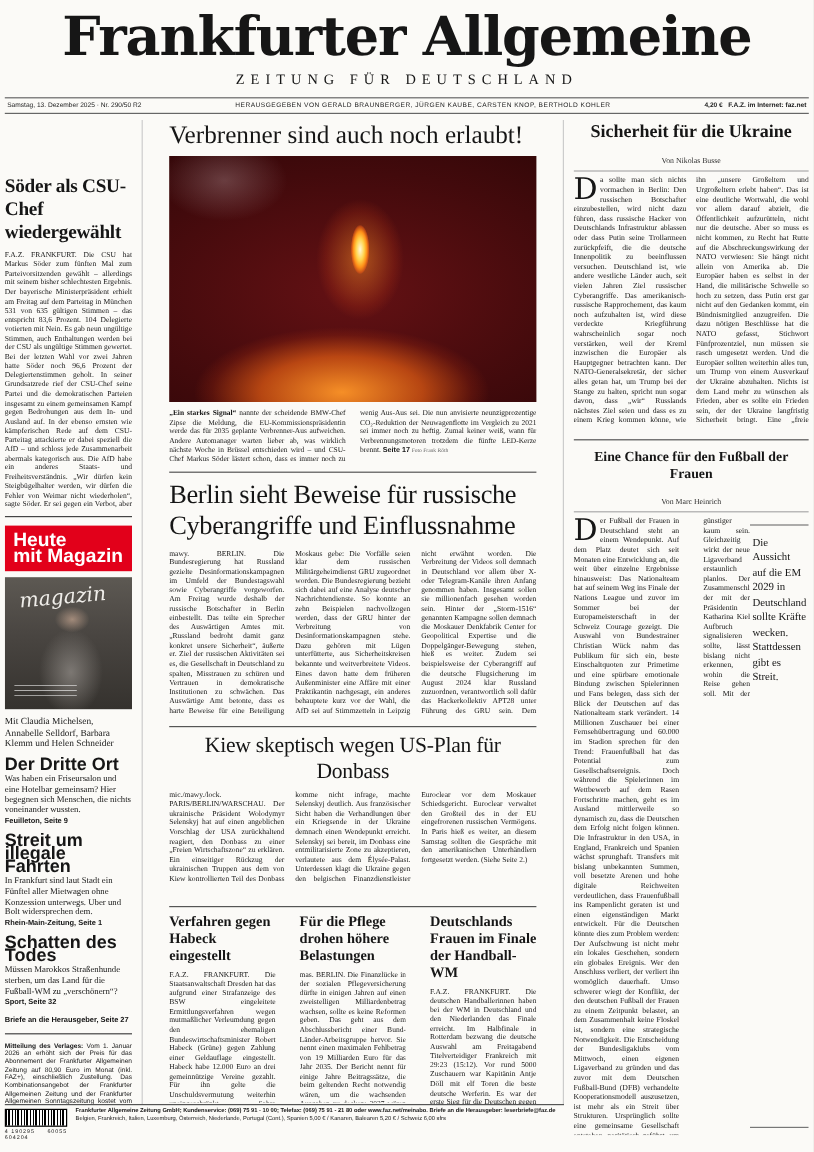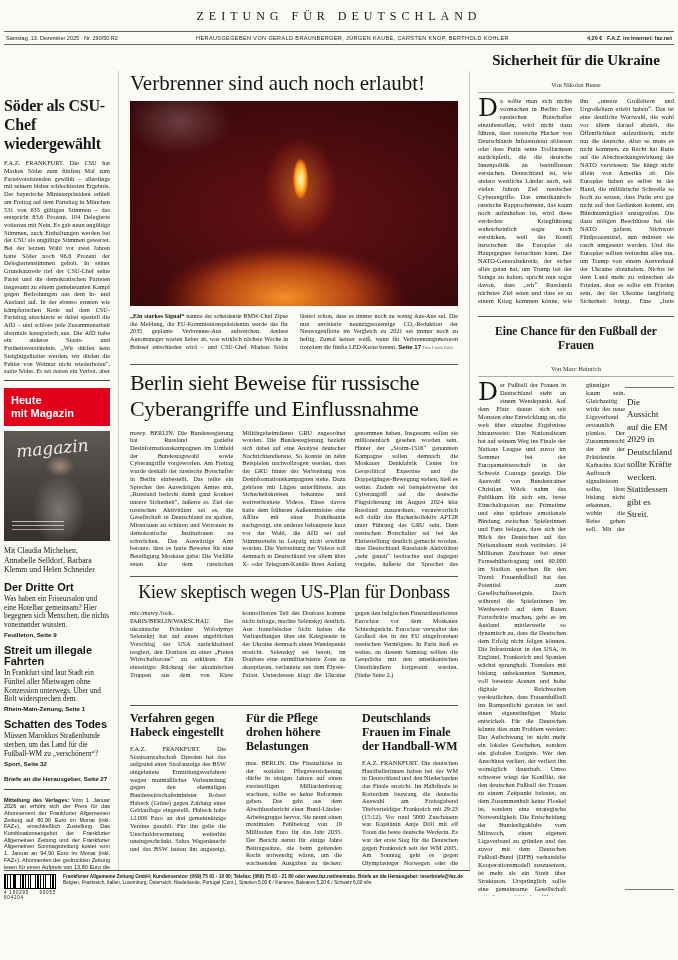--- a/index.html
+++ b/index.html
@@ -25,54 +25,54 @@
   .dateline .price { font-weight:bold; }
 
   
   .content {
     display:grid; grid-template-columns:106px 1fr 196px;
     grid-template-rows:1fr 26px; column-gap:8px;
     margin-top:5px; height:846px;
   }
   .col-left  { grid-column:1; grid-row:1; overflow:hidden;margin-top:44px; }
   .col-mid   { grid-column:2; grid-row:1; overflow:hidden;
-               border-left:1px solid #ccc; border-right:1px solid #ccc; padding:0 11px;margin-top:21px; }
+               border-left:1px solid #ccc; border-right:1px solid #ccc; padding:0 22px; }
   .col-right { grid-column:3; grid-row:1/3; overflow:hidden;
                display:flex; flex-direction:column; }
   .footer    { grid-column:1/3; grid-row:2; }
 
   .body-text { font-size:6.3px; line-height:7.7px; text-align:justify; hyphens:auto; }
   .divider { border:0; border-top:1px solid #555; margin:5px 0; }
 
   
   .soeder-head { font-size:16px; line-height:19px; font-weight:bold; letter-spacing:-.2px; margin:2px 0 5px; }
   .soeder-body { height:214px; overflow:hidden; }
   .left-rule { border:0; border-top:1px solid #444; margin:7px 0; }
   .red-box {
     background:#e2001a; color:#fff; font-family:"Liberation Sans", sans-serif;
-    font-weight:bold; font-size:11px; line-height:13px; padding:6px 7px;
+    font-weight:bold; font-size:16px; line-height:13px; padding:6px 7px;
   }
   .cover { height:110px; margin-top:5px; position:relative; overflow:hidden;
     background:
       radial-gradient(ellipse 20px 15px at 53% 32%, rgba(190,160,140,.75), rgba(120,95,75,0) 72%),
       radial-gradient(ellipse 34px 46px at 52% 72%, rgba(150,145,140,.7), rgba(95,90,85,0) 78%),
       linear-gradient(180deg,#5d5953 0%, #4a4642 42%, #35322e 100%);
   }
   .cover::after {
     content:""; position:absolute; left:8px; bottom:9px; width:52px; height:11px; opacity:.75;
     background:linear-gradient(rgba(255,255,255,.9) 0 1px, transparent 1px 4px,
       rgba(255,255,255,.8) 4px 5px, transparent 5px 8px, rgba(255,255,255,.7) 8px 9px, transparent 9px);
   }
   .cover-script {
     position:absolute; top:7px; left:12px; transform:rotate(-5deg);
     font-family:"DejaVu Serif", serif; font-style:italic; color:#efede9; font-size:17px;
   }
   .cover-credits { font-size:7.8px; line-height:9.5px; margin:5px 0 2px; }
   .teaser { margin-top:7px; }
-  .teaser-title { font-family:"Liberation Sans", sans-serif; font-weight:bold; font-size:11px; line-height:11px; margin-bottom:2px; }
+  .teaser-title { font-family:"Liberation Sans", sans-serif; font-weight:bold; font-size:15px; line-height:11px; margin-bottom:2px; }
   .teaser-text { font-size:7.3px; line-height:8.8px; }
   .teaser-ref, .letters-ref { font-family:"Liberation Sans", sans-serif; font-weight:bold; font-size:6.2px; margin-top:1px; }
   .letters-ref { margin-top:8px; }
   .notice { font-family:"Liberation Sans", sans-serif; font-size:5.5px; line-height:6.7px; text-align:justify; margin-top:5px; height:114px; overflow:hidden; }
 
   
   .lead-head { font-size:21px; line-height:25px; font-weight:normal; margin:0 0 5px; }
   .photo { height:205px; margin-bottom:5px;
     background:
       radial-gradient(ellipse 9px 24px at 52% 38%, #fff8d8, #ffd24a 38%, #ff9018 62%, rgba(255,100,20,.45) 80%, transparent 86%),
@@ -121,20 +121,21 @@
   .barcode-num { font-family:"Liberation Sans", sans-serif; font-size:4.5px; letter-spacing:.8px; margin-top:1px; display:flex; justify-content:space-between; }
   .imprint { font-family:"Liberation Sans", sans-serif; font-size:4.8px; line-height:6.2px; }
   .imprint .l1 { font-weight:bold; }
 </style>
 </head>
 <body>
 
 <div class="page">
 
   <header class="masthead">
+    <div class="masthead-title">Frankfurter Allgemeine</div>
     <div class="masthead-sub">ZEITUNG FÜR DEUTSCHLAND</div>
   </header>
 
   <div class="dateline">
     <span>Samstag, 13. Dezember 2025 · Nr. 290/50 R2</span>
     <span class="pub">HERAUSGEGEBEN VON GERALD BRAUNBERGER, JÜRGEN KAUBE, CARSTEN KNOP, BERTHOLD KOHLER</span>
     <span class="price">
       <span>4,20 €</span>&nbsp;&nbsp;
       <span>F.A.Z. im Internet: faz.net</span>
     </span>

